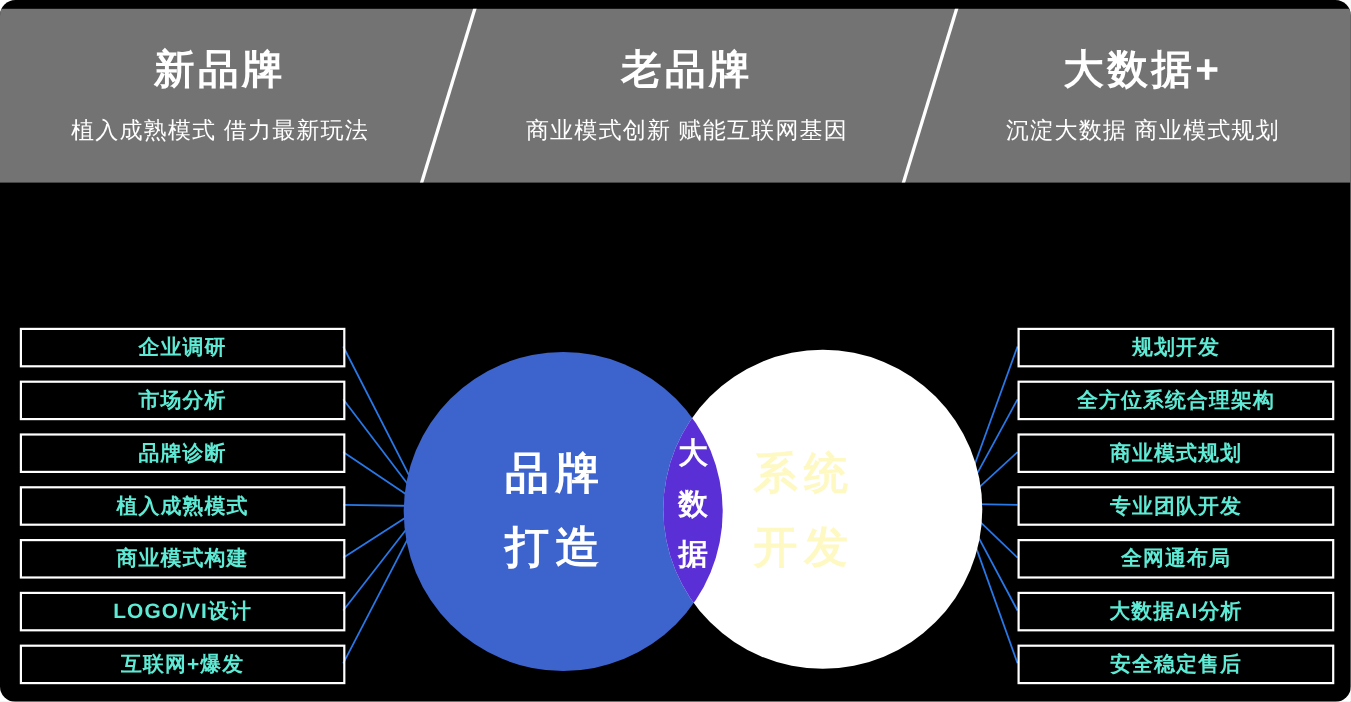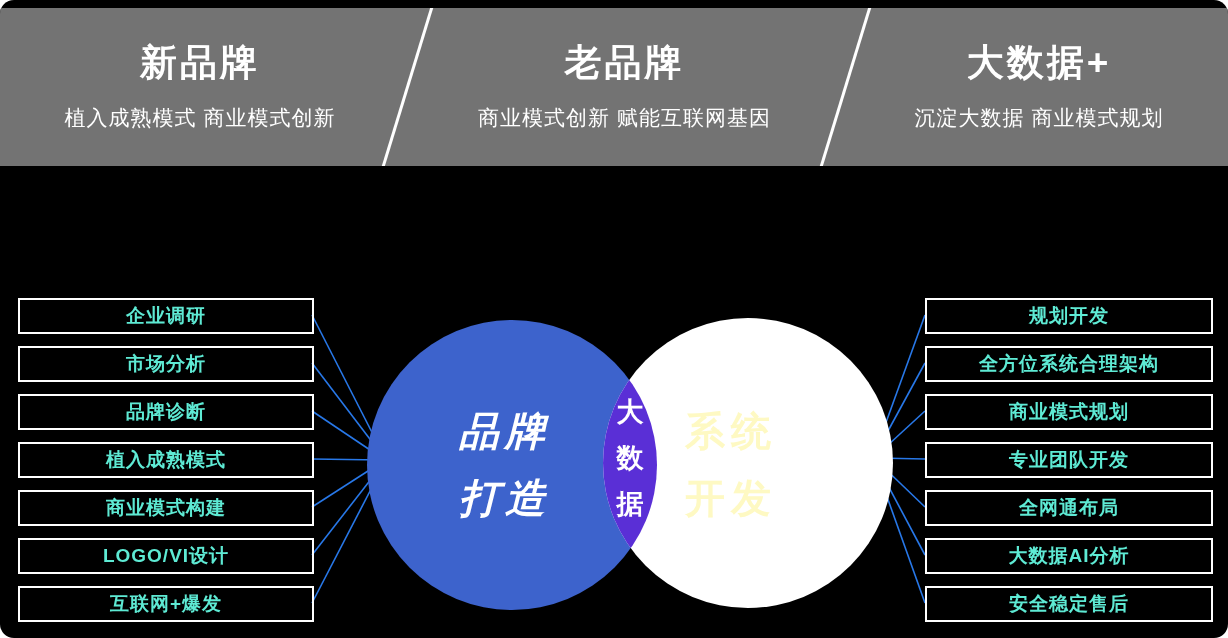--- a/index.html
+++ b/index.html
@@ -93,21 +93,21 @@
     position: absolute;
     width: 160px;
     top: 398px;
     text-align: center;
     font-size: 40px;
     font-weight: 700;
     letter-spacing: 6px;
     line-height: 67px;
     white-space: pre-line;
   }
-  .circle-label.left-label  { left: 425px; color: #FFFFFF; font-style: italic; }
+  .circle-label.left-label  { left: 425px; color: #FFFFFF; }
   .circle-label.right-label { left: 651px; color: #fef9c3; }
   .overlap-label {
     position: absolute;
     left: 600px;
     top: 389px;
     width: 60px;
     text-align: center;
     color: #ffffff;
     font-size: 27px;
     font-weight: 700;
@@ -116,21 +116,21 @@
   .overlap-label div { display: block; }
 </style>
 </head>
 <body>
 
 <div class="stage">
 
   <div class="banner">
     <div class="banner-section s1">
       <div class="banner-title">新品牌</div>
-      <div class="banner-subtitle">植入成熟模式 商业模式创新</div>
+      <div class="banner-subtitle">植入成熟模式 借力最新玩法</div>
     </div>
     <div class="banner-section s2">
       <div class="banner-title">老品牌</div>
       <div class="banner-subtitle">商业模式创新 赋能互联网基因</div>
     </div>
     <div class="banner-section s3">
       <div class="banner-title">大数据+</div>
       <div class="banner-subtitle">沉淀大数据 商业模式规划</div>
     </div>
     <div class="slash s1"></div>

